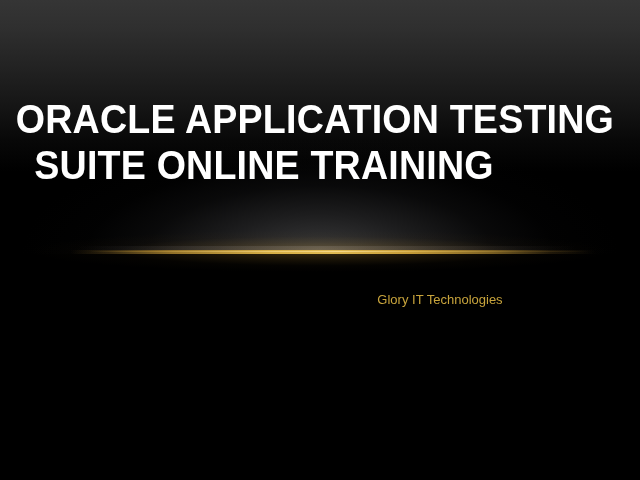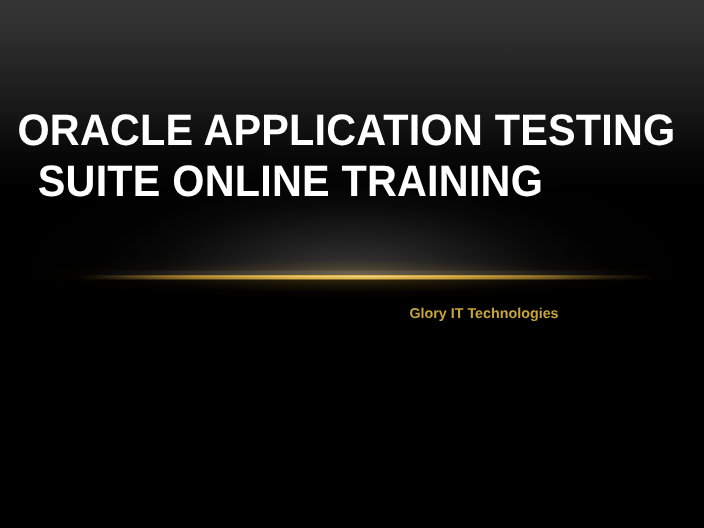--- a/index.html
+++ b/index.html
@@ -139,27 +139,27 @@
     font-weight: bold;
     letter-spacing: 0.2px;
     text-transform: uppercase;
     transform: scaleX(0.94);
     white-space: nowrap;
   }
 
   .subtitle {
     position: absolute;
     left: 322px;
-    top: 277px;
+    top: 292px;
     width: 236px;
     text-align: center;
     color: #c8a43c;
     font-size: 13px;
     line-height: 16px;
-    font-weight: bold;
+    font-weight: normal;
     white-space: nowrap;
   }
 </style>
 </head>
 <body>
 
 <div class="slide">
 
   <div class="bg-gradient"></div>
   <div class="dome-glow"></div>

